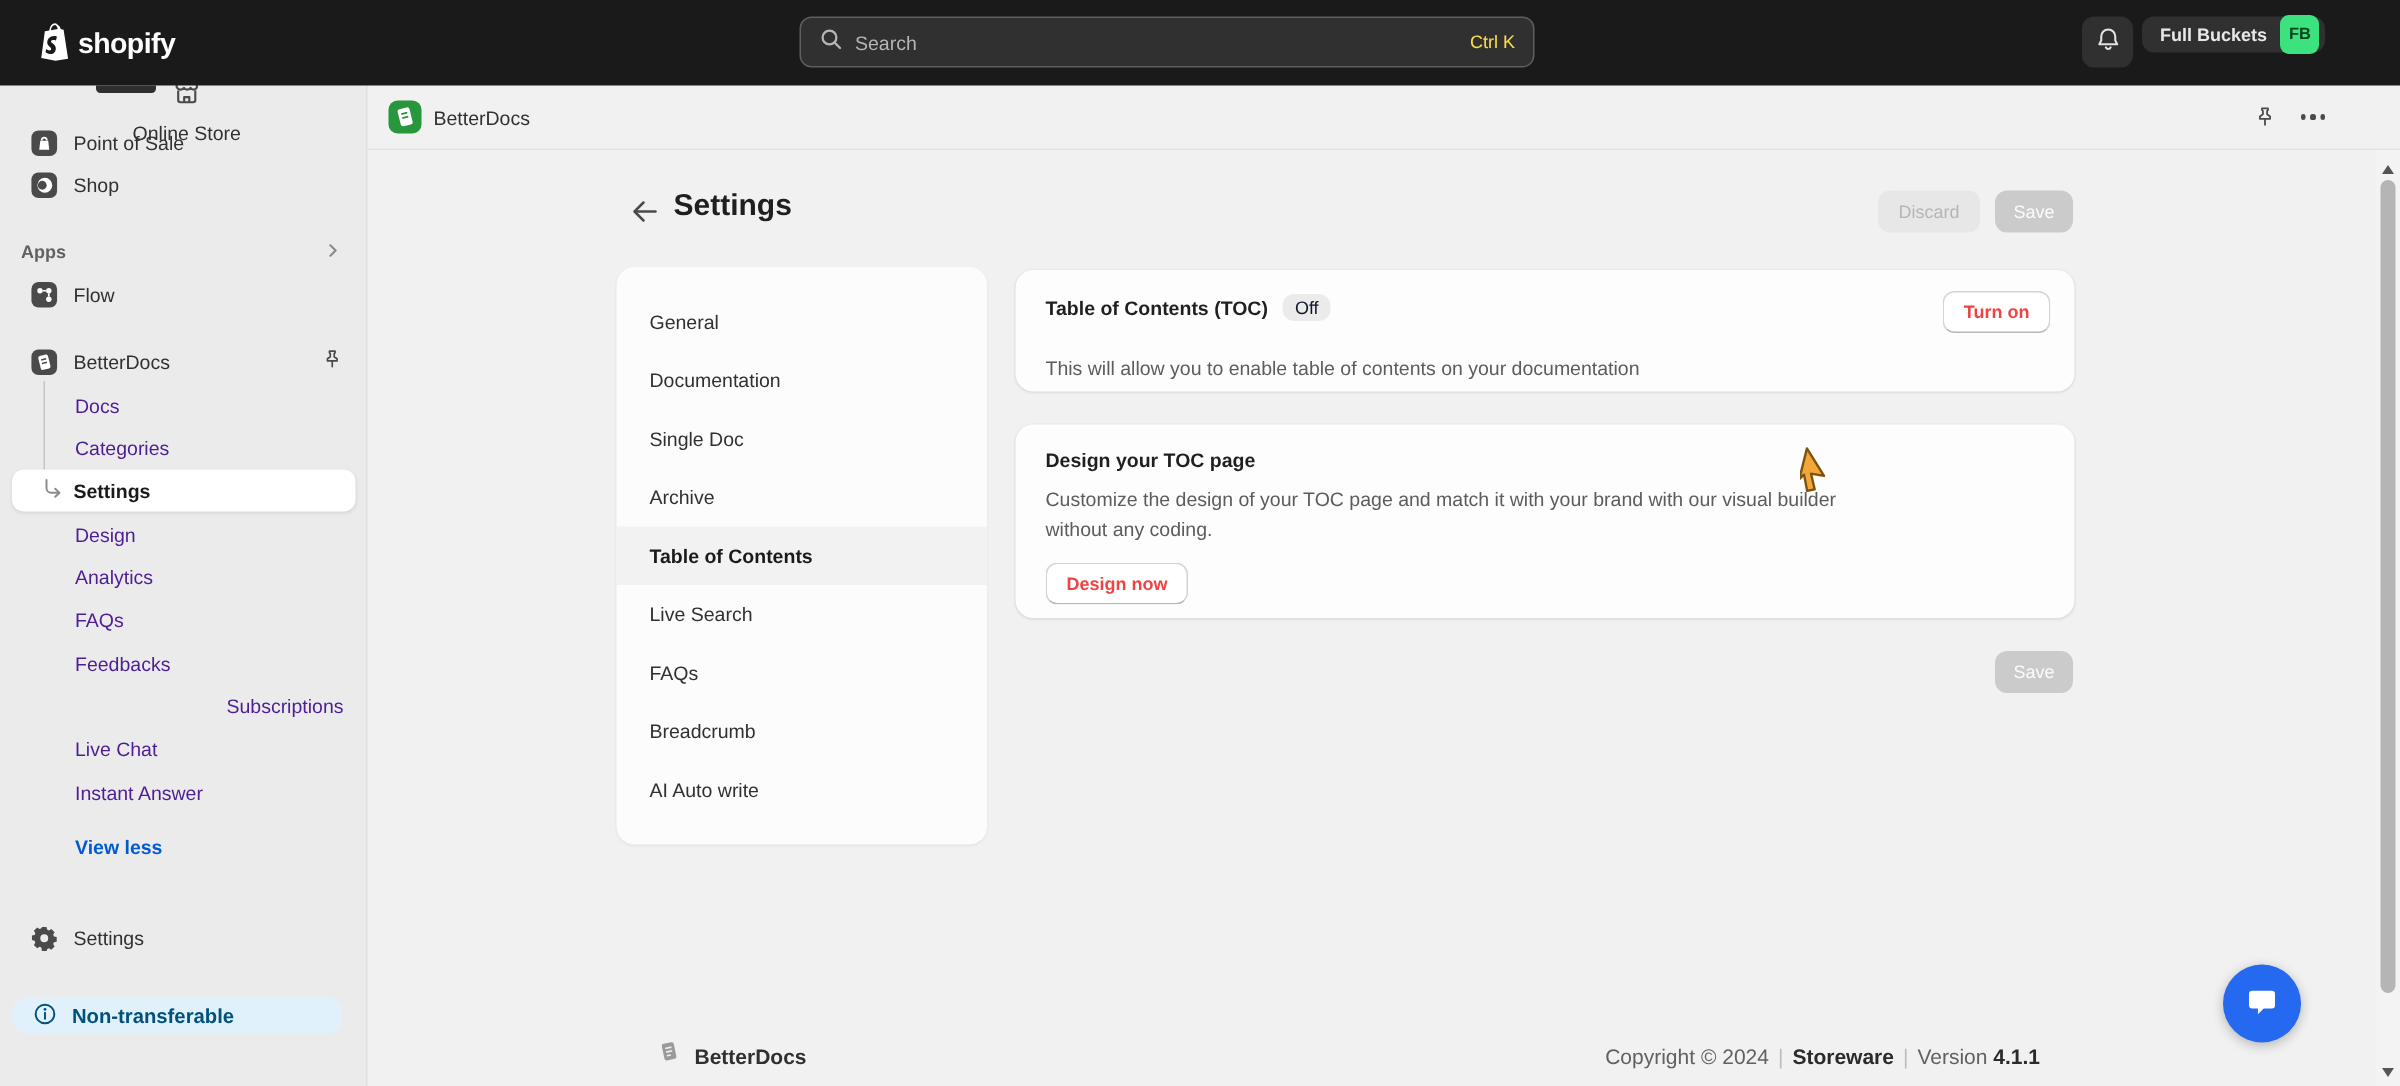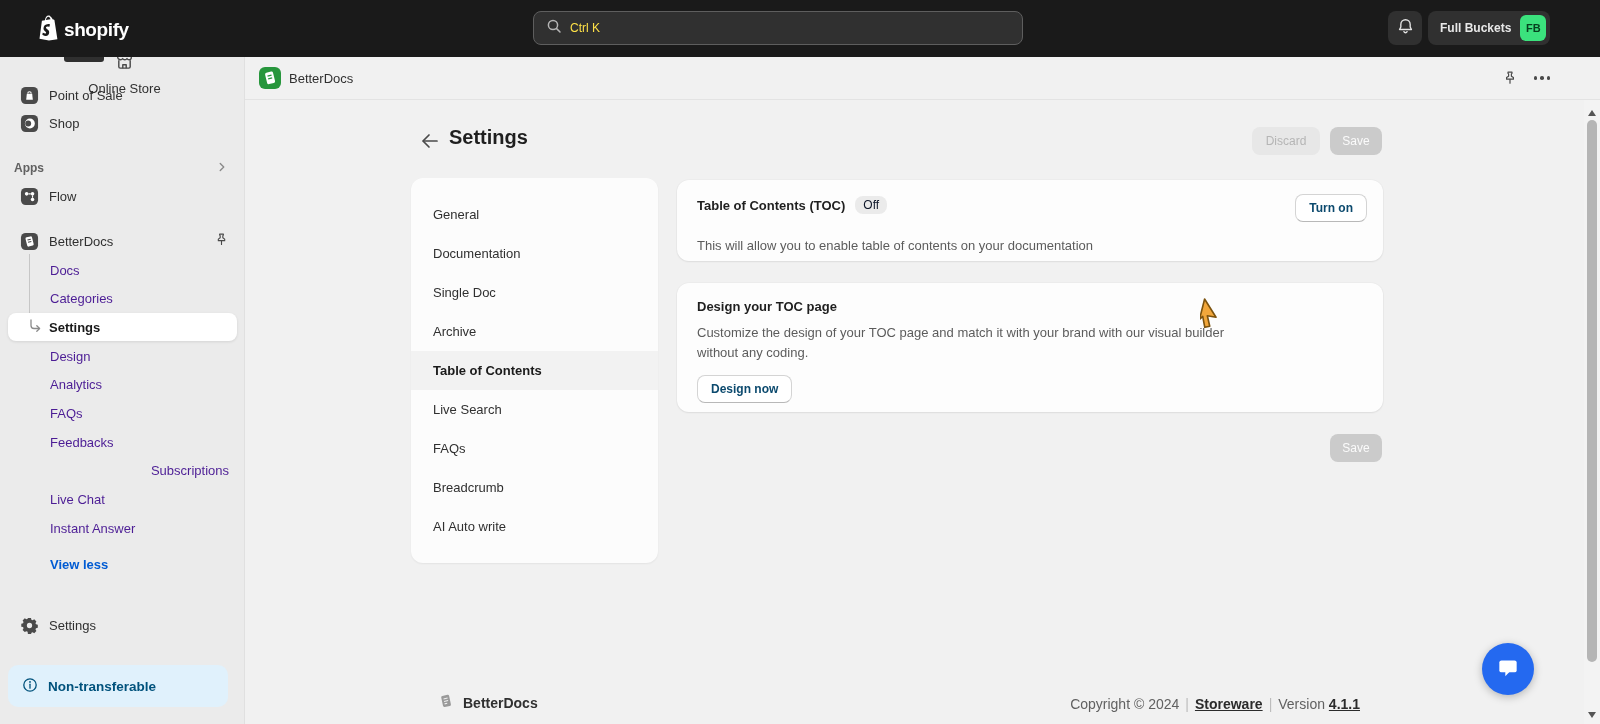--- a/index.html
+++ b/index.html
@@ -1,30 +1,30 @@
 <!DOCTYPE html>
 <html><head>
 <meta charset="utf-8">
 <style>
   * { margin:0; padding:0; box-sizing:border-box; }
   html,body { width:1600px; height:724px; overflow:hidden; }
   body { font-family:"Liberation Sans", sans-serif; background:#f1f1f1; position:relative; }
 
   
   .topbar { position:absolute; top:0; left:0; width:1600px; height:57px; background:#1a1a1a; z-index:50; }
-  .logo { position:absolute; left:36px; top:14px; display:flex; align-items:center; gap:4px;text-align:right; }
+  .logo { position:absolute; left:24px; top:14px; display:flex; align-items:center; gap:4px;text-align:right; }
   .logo-text { color:#fff; font-size:19px; font-weight:700; letter-spacing:-0.4px; }
   .searchbar { position:absolute; left:533px; top:11px; width:490px; height:34px; background:#303030;
     border:1px solid #5e5e5e; border-radius:8px; display:flex; align-items:center; padding:0 12px; gap:8px; }
   .searchbar input { flex:1; background:transparent; border:none; outline:none; color:#e3e3e3; font-size:13px; font-family:inherit; }
   .searchbar input::placeholder { color:#b5b5b5; }
   .shortcut { color:#fde047; font-size:12px; }
   .bellbtn { position:absolute; left:1388px; top:11px; width:34px; height:34px; background:#303030; border:none;
     border-radius:8px; display:flex; align-items:center; justify-content:center; cursor:pointer; }
-  .userchip { position:absolute; left:1428px; top:11px; height:34px; background:#303030; border:none; border-radius:8px;
+  .userchip { position:absolute; left:1428px; top:11px; height:24px; background:#303030; border:none; border-radius:8px;
     display:flex; align-items:center; gap:9px; padding:0 4px 0 12px; cursor:pointer; }
   .userchip .name { color:#e8e8e8; font-size:12px; font-weight:700; }
   .avatar { width:26px; height:26px; border-radius:6px; background:#3be27d; color:#06421f; font-size:11px; font-weight:700;
     display:flex; align-items:center; justify-content:center; }
 
   
   .sidebar { position:absolute; top:57px; left:0; width:245px; height:667px; background:#ebebeb; z-index:5;
     border-right:1px solid #e0e0e0; }
   .partial-bar { position:absolute; left:64px; top:0; width:40px; height:5px; background:#2f2f2f; border-radius:0 0 3px 3px; }
   .s-row { position:absolute; left:8px; width:229px; height:28px; display:flex; align-items:center; gap:10px;
@@ -37,21 +37,21 @@
   .row-bdocs { top:170px; }
   .row-bdocs .pin { margin-left:auto; }
   .row-docs { top:199px; } .row-cats { top:227px; }
   .row-set-sel { top:256px; background:#fff; box-shadow:0 1px 3px rgba(0,0,0,.10); font-weight:700; color:#1a1a1a;
     padding-left:20px; gap:7px; z-index:2; }
   .row-design { top:285px; } .row-analytics { top:313px; } .row-faqs { top:342px; } .row-feedbacks { top:371px; }
   .row-subs { top:399px;justify-content:flex-end; } .row-livechat { top:428px; } .row-instant { top:457px; }
   .row-viewless { top:493px; padding-left:42px; color:#005bd3; font-weight:600; }
   .row-settings2 { top:554px; }
   .tree-line { position:absolute; left:29px; top:197px; width:1px; height:66px; background:#c6c6c6; z-index:1; }
-  .nt-badge { position:absolute; left:8px; top:608px; width:220px; height:42px; background:#e0f1fc; border-radius:10px;
+  .nt-badge { position:absolute; left:8px; top:608px; width:220px; height:24px; background:#e0f1fc; border-radius:10px;
     display:flex; align-items:center; gap:10px; padding-left:14px; color:#00527c; font-size:13.5px; font-weight:600;text-align:right; }
 
   
   .main { position:absolute; left:245px; top:57px; width:1355px; height:667px; background:#f1f1f1; }
   .app-header { position:absolute; top:0; left:0; right:0; height:43px; border-bottom:1px solid #e3e3e3; }
   .app-icon { position:absolute; left:14px; top:10px; width:22px; height:22px; background:#27963c; border-radius:6px;
     display:flex; align-items:center; justify-content:center; }
   .app-title { position:absolute; left:44px; top:14px; font-size:13px; color:#303030; }
   .hdr-pin { position:absolute; right:82px; top:13px; cursor:pointer; }
   .hdr-dots { position:absolute; right:50px; top:19px; display:flex; gap:3px; cursor:pointer; }
@@ -73,31 +73,31 @@
   .p-item.selected { font-weight:700; background:#f2f2f2; color:#1a1a1a; }
 
   .card { position:absolute; left:432px; width:706px; background:#fdfdfd; border-radius:12px;
     box-shadow:0 1px 2px rgba(0,0,0,.07), 0 0 0 1px rgba(0,0,0,.02); padding:16px 20px; }
   .card1 { top:80px; height:81px; }
   .card2 { top:183px; height:129px; }
   .card-title-row { display:flex; align-items:center; gap:10px; }
   .card-title { font-size:13px; font-weight:700; color:#1f1f1f; }
   .badge-off { background:#ebebeb; border-radius:8px; padding:2px 8px; font-size:12px; color:#0f172a; }
   .btn-secondary { background:#fff; border:1px solid #d4d4d4; border-bottom-color:#b8b8b8; border-radius:8px;
-    height:28px; padding:0 13px; font-size:12px; font-weight:600; color:#0c4a6e; font-family:inherit; cursor:pointer; }
+    height:28px; padding:0 13px; font-size:12px; font-weight:600; color:#ef4444; font-family:inherit; cursor:pointer; }
   .turn-on { position:absolute; right:16px; top:14px; }
   .card-desc { margin-top:24px; font-size:13px; color:#5c5c5c; }
   .card2 .card-desc { max-width:548px; line-height:20px; margin-top:9px; }
   .design-now { margin-top:12px; }
 
   .footer-brand { position:absolute; left:192px; top:592px; display:flex; align-items:center; gap:8px; }
   .footer-brand .txt { font-size:14px; font-weight:700; color:#303030; }
   .footer-copy { position:absolute; right:240px; top:596px; font-size:14px; color:#616161; white-space:nowrap; }
   .footer-copy .sep { color:#bdbdbd; padding:0 6px; }
-  .footer-copy .strong { color:#2b2b2b; font-weight:700;text-decoration:underline; }
+  .footer-copy .strong { color:#2b2b2b; font-weight:700; }
 
   .chat-fab { position:absolute; left:1237px; top:543px; width:52px; height:52px; border-radius:50%;
     background:#2469f0; border:none; cursor:pointer; display:flex; align-items:center; justify-content:center;
     box-shadow:0 2px 8px rgba(0,0,0,.25); }
 
   .sb-track { position:absolute; right:0; top:0; bottom:0; width:16px; background:#f3f3f3; }
   .sb-up { position:absolute; top:10px; left:4px; width:0; height:0; border-left:4px solid transparent;
     border-right:4px solid transparent; border-bottom:6px solid #555; cursor:pointer; }
   .sb-thumb { position:absolute; top:20px; left:3px; width:10px; height:542px; background:#b5b5b5; border-radius:5px; cursor:pointer; }
   .sb-down { position:absolute; bottom:6px; left:4px; width:0; height:0; border-left:4px solid transparent;
@@ -120,20 +120,21 @@
     <span class="logo-text">shopify</span>
   </div>
 
   <div class="searchbar">
     <span>
       <svg width="16" height="16" viewBox="0 0 16 16">
           <circle cx="7" cy="7" r="4.6" fill="none" stroke="#b5b5b5" stroke-width="1.5"></circle>
           <line x1="10.6" y1="10.6" x2="14" y2="14" stroke="#b5b5b5" stroke-width="1.5" stroke-linecap="round"></line>
         </svg>
     </span>
+    <input type="text" placeholder="Search" style="">
     <span class="shortcut">Ctrl K</span>
   </div>
 
   <button class="bellbtn">
     <span>
       <svg width="17" height="17" viewBox="0 0 16 16">
           <path d="M8 1.6a4.4 4.4 0 0 0-4.4 4.4v2.5L2.4 10.8h11.2L12.4 8.5V6A4.4 4.4 0 0 0 8 1.6z" fill="none" stroke="#e3e3e3" stroke-width="1.3" stroke-linejoin="round"></path>
           <path d="M6.5 12.8a1.6 1.6 0 0 0 3 0" fill="none" stroke="#e3e3e3" stroke-width="1.3" stroke-linecap="round"></path>
         </svg>
     </span>

